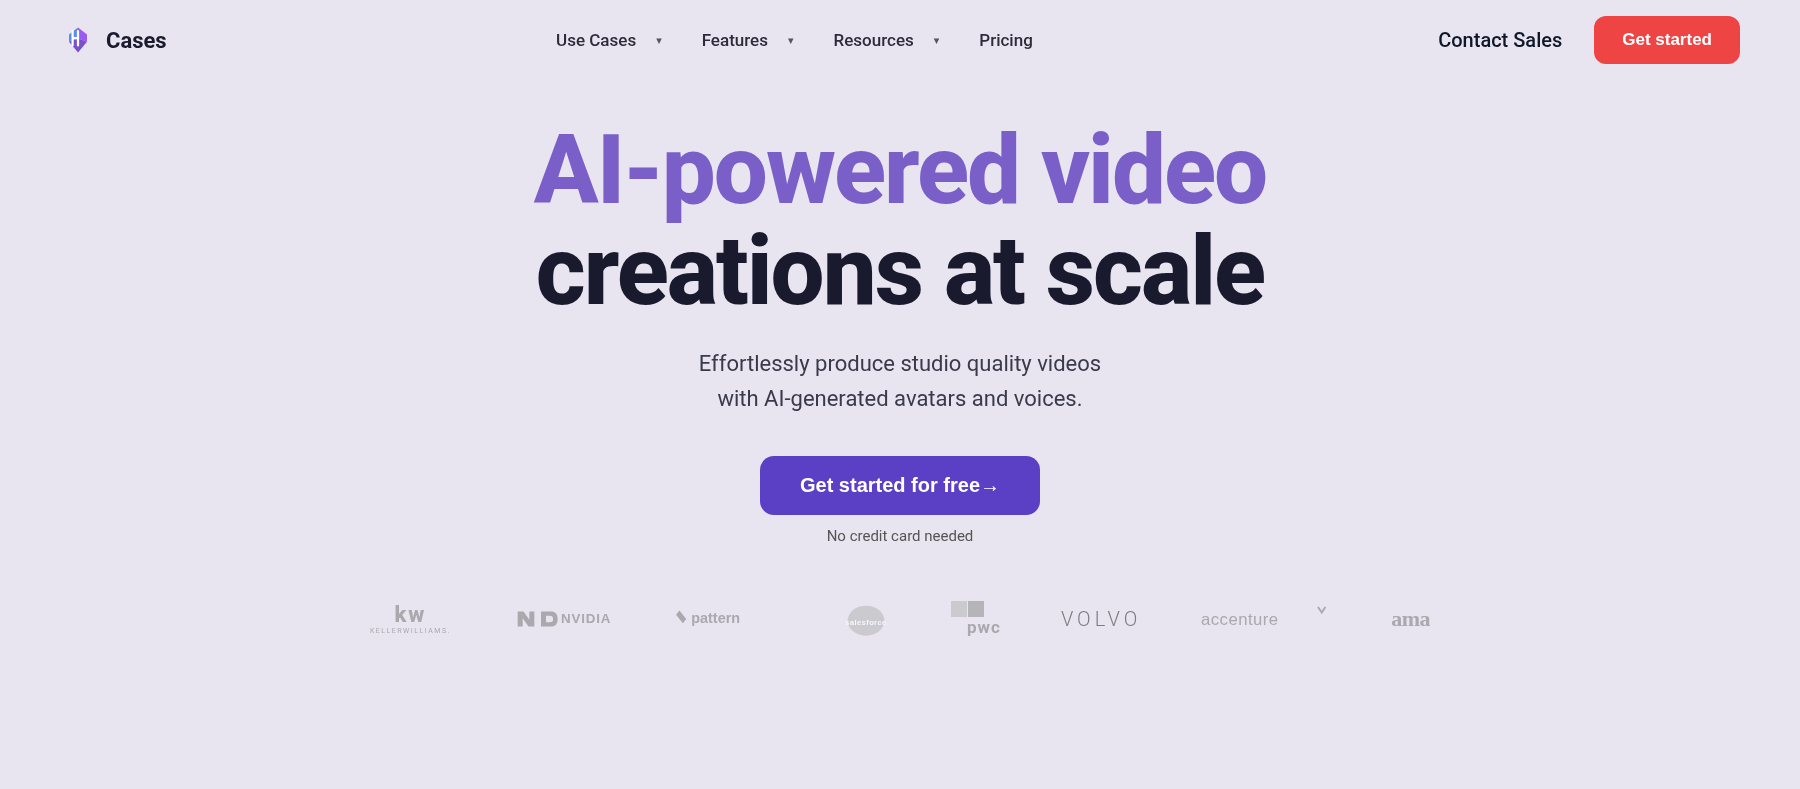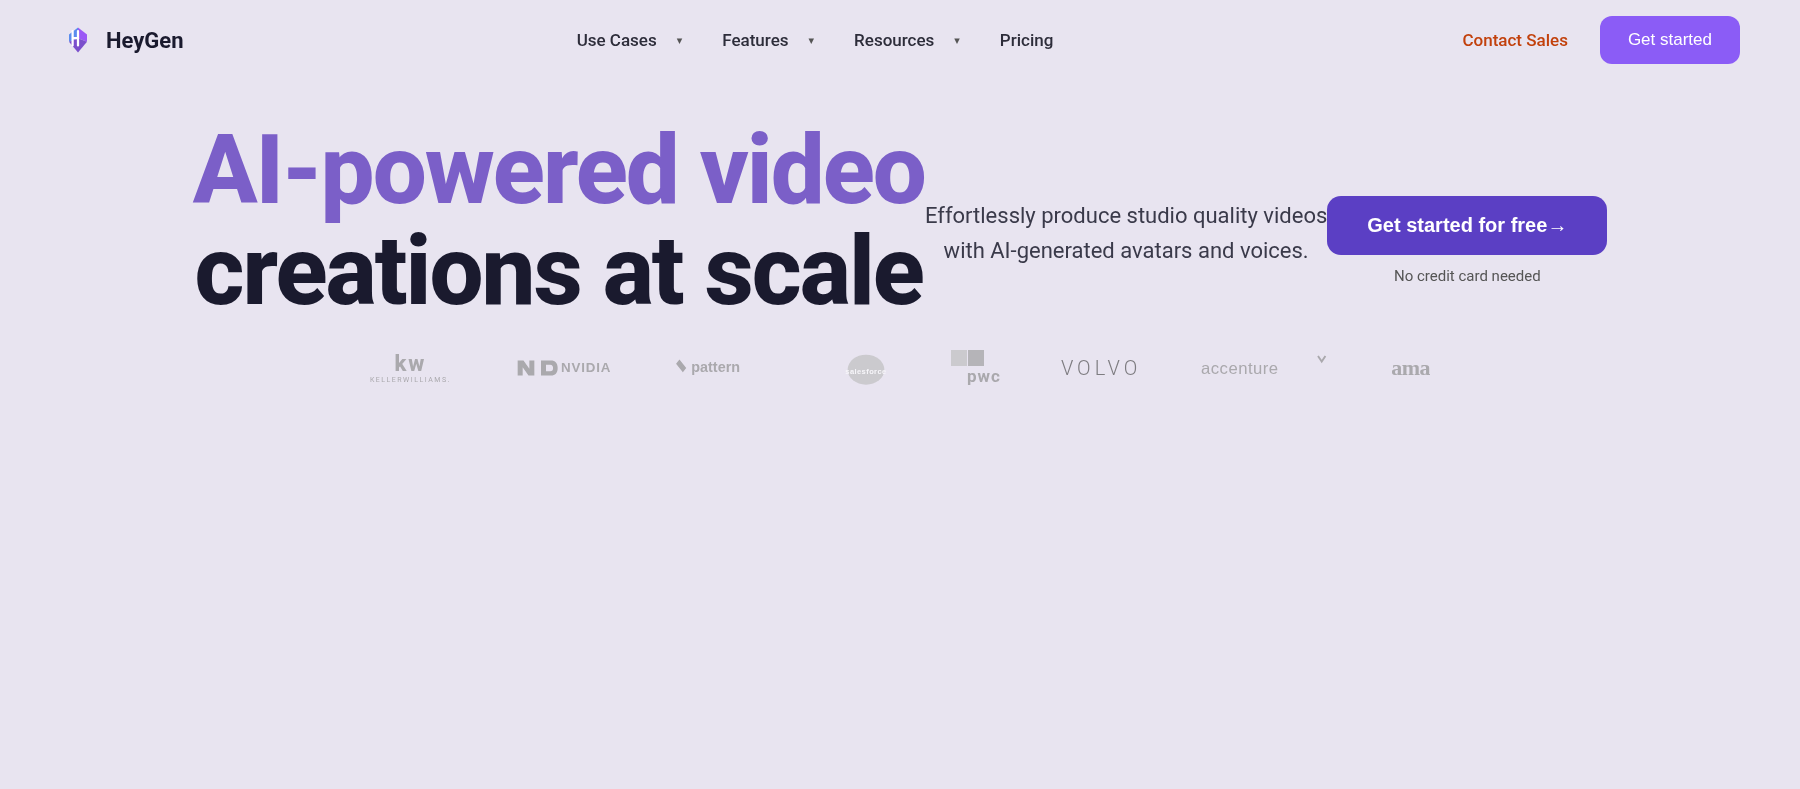--- a/index.html
+++ b/index.html
@@ -66,44 +66,44 @@
       margin-top: 1px;
     }
 
     .nav-right {
       display: flex;
       align-items: center;
       gap: 16px;
     }
 
     .contact-sales-btn {
-      font-size: 17px;
+      font-size: 20px;
       font-weight: 500;
-      color: #c2410c;
+      color: #0f172a;
       cursor: pointer;
       padding: 8px 16px;
       text-decoration: none;
     }
 
     .get-started-btn {
-      background-color: #8b5cf6;
+      background-color: #ef4444;
       color: #fff;
       font-size: 17px;
-      font-weight: 400;
+      font-weight: 700;
       padding: 14px 28px;
       border-radius: 12px;
       border: none;
       cursor: pointer;
       white-space: nowrap;
     }
 
     
     .hero {
       display: flex;
-      flex-direction: row;
+      flex-direction: column;
       align-items: center;
       justify-content: center;
       padding-top: 40px;
       text-align: center;
     }
 
     .hero-title {
       font-size: 96px;
       font-weight: 800;
       line-height: 1.05;
@@ -152,21 +152,21 @@
       color: #555;
       text-align: center;
     }
 
     
     .logos-bar {
       display: flex;
       align-items: center;
       justify-content: center;
       gap: 60px;
-      margin-top: 26px;
+      margin-top: 54px;
       padding: 0 80px;
       opacity: 0.65;
     }
 
     .logo-brand {
       display: flex;
       align-items: center;
       justify-content: center;
       height: 40px;
     }
@@ -209,21 +209,21 @@
 <nav>
   <div class="nav-logo">
 
     <svg class="heygen-logo-mark" viewBox="0 0 40 40" fill="none" xmlns="http://www.w3.org/2000/svg">
       <path d="M20 4 L34 12 L34 28 L20 36 L6 28 L6 12 Z" fill="none"></path>
       <path d="M20 6 L10 14 L10 22 L20 18 Z" fill="#5b8dee"></path>
       <path d="M20 6 L30 14 L30 22 L20 18 Z" fill="#9b59f5"></path>
       <path d="M10 22 L20 18 L30 22 L20 34 Z" fill="#7b4fcc"></path>
       <path d="M14 10 L14 26 M14 18 L20 18 M20 10 L20 26" stroke="#fff" stroke-width="2.5" stroke-linecap="round" fill="none"></path>
     </svg>
-    <span class="logo-text">HeyGen</span>
+    <span class="logo-text">Cases</span>
   </div>
 
   <div class="nav-center">
     <a class="nav-item">
       <span>Use Cases</span>
       <span class="chevron-icon">▾</span>
     </a>
     <a class="nav-item">
       <span>Features</span>
       <span class="chevron-icon">▾</span>

